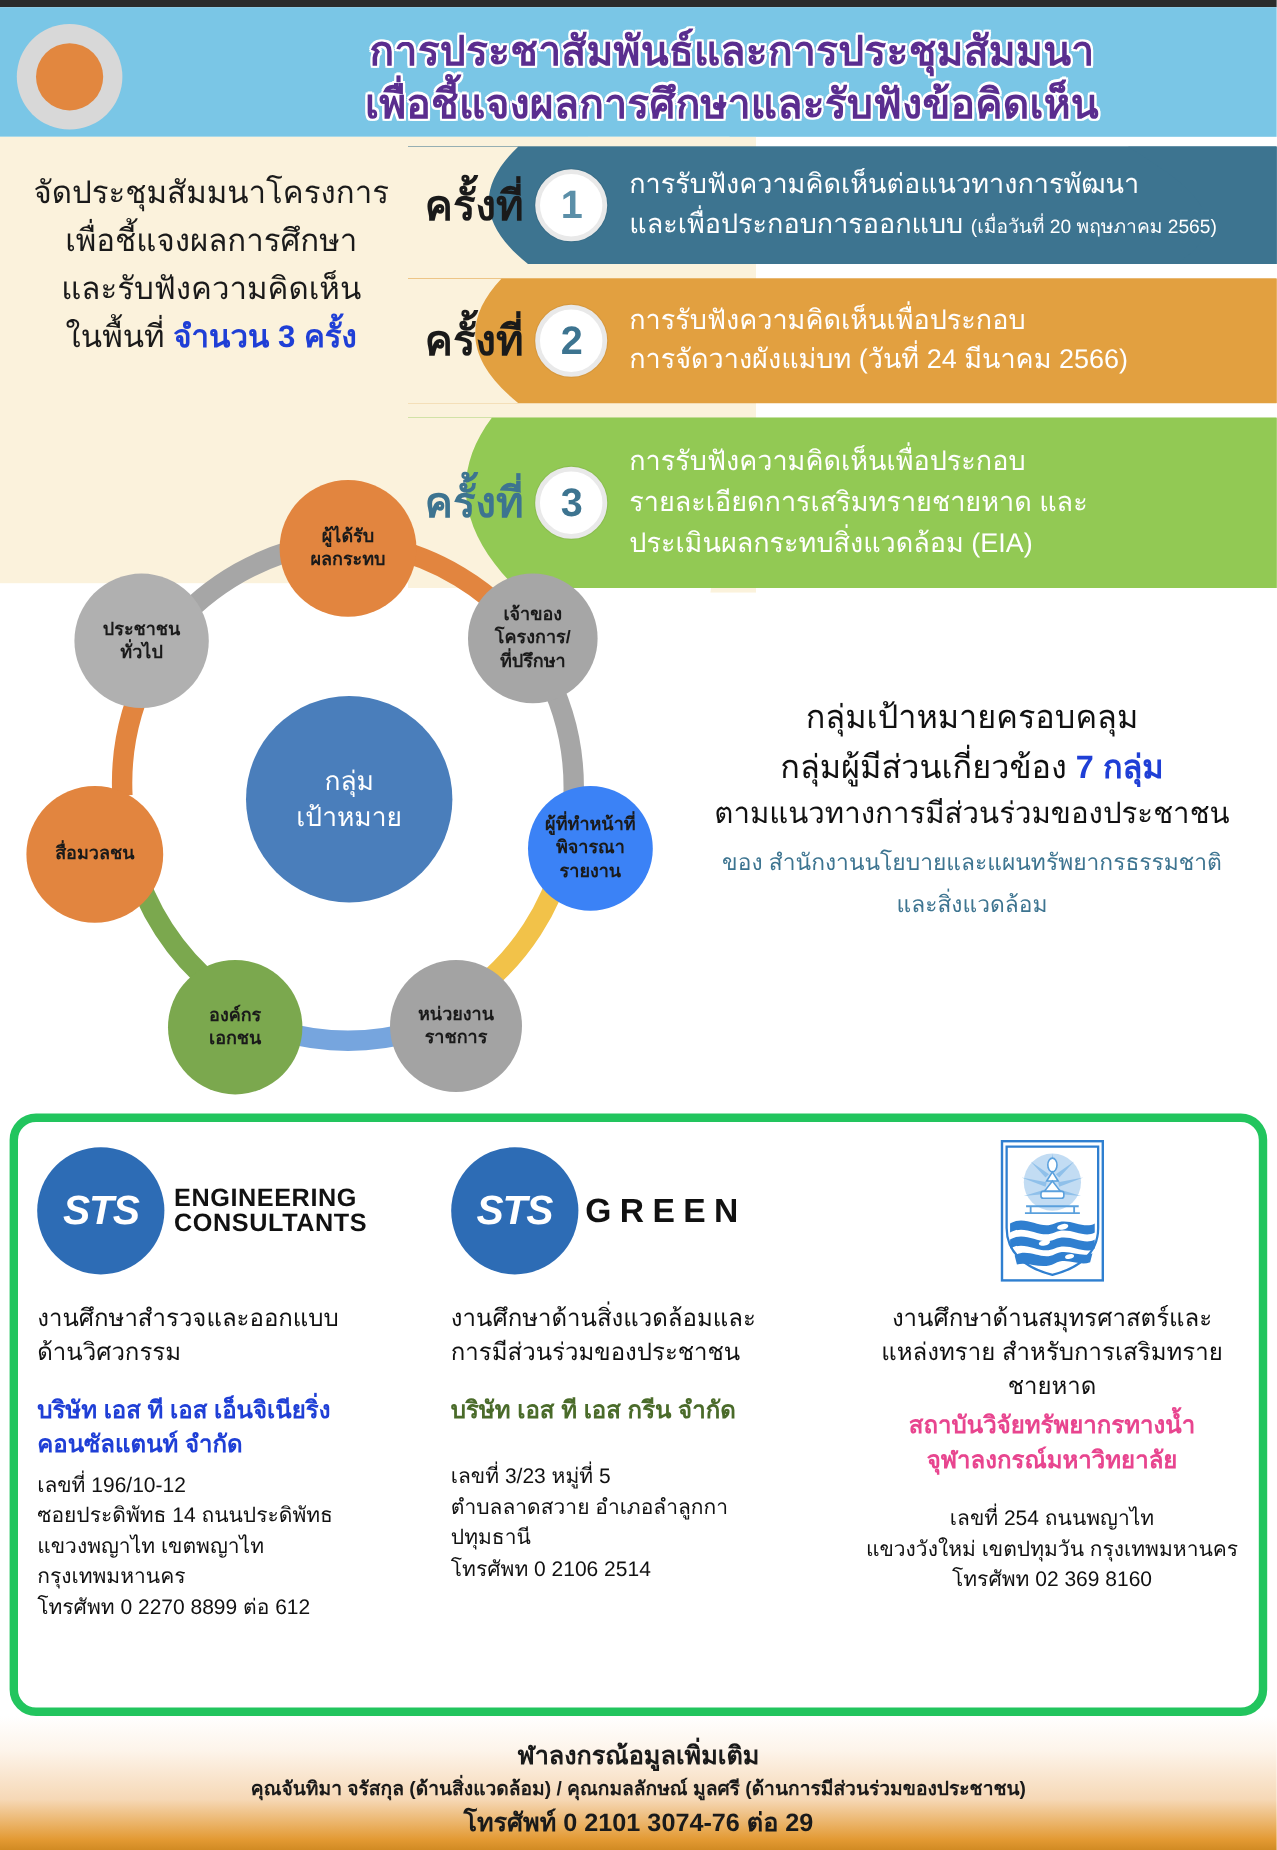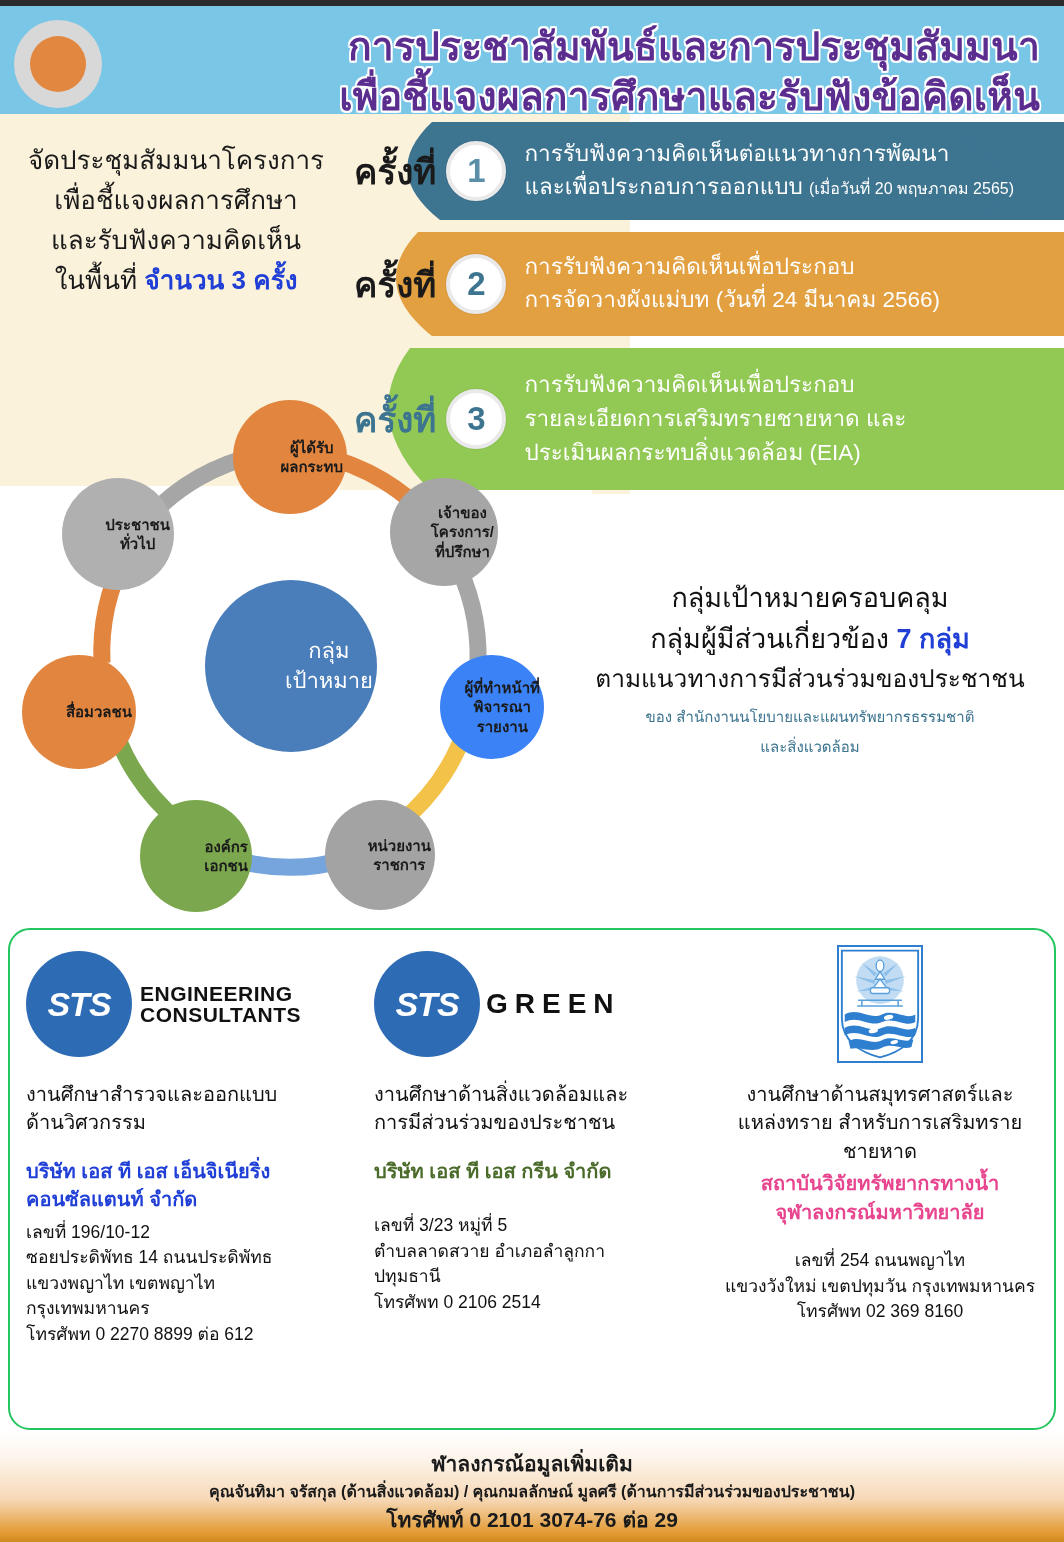--- a/index.html
+++ b/index.html
@@ -11,22 +11,22 @@
   #poster{position:absolute;inset:0;width:1064px;height:1542px;overflow:hidden;background:#ffffff;}
 
   
   .top-strip{position:absolute;left:0;top:0;width:1064px;height:6px;background:#2b2b2b;}
 
   
   .header{position:absolute;left:0;top:6px;width:1064px;height:108px;background:#7ac6e6;}
   .header-dot-outer{position:absolute;left:14px;top:14px;width:88px;height:88px;border-radius:50%;background:#d8d8d8;}
   .header-dot-inner{position:absolute;left:30px;top:30px;width:56px;height:56px;border-radius:50%;background:#e2873f;}
   .header-title{
-    position:absolute;left:180px;top:16px;width:860px;text-align:right;
-    color:#5a2d8f;font-size:39px;font-weight:bold;line-height:1.28;
+    position:absolute;left:180px;top:16px;width:860px;text-align:center;
+    color:#5a2d8f;font-size:34px;font-weight:bold;line-height:1.28;
     text-shadow:
       -1.6px -1.6px 0 #fff, 1.6px -1.6px 0 #fff,
       -1.6px 1.6px 0 #fff, 1.6px 1.6px 0 #fff,
       0 -1.8px 0 #fff, 0 1.8px 0 #fff, -1.8px 0 0 #fff, 1.8px 0 0 #fff;
     letter-spacing:.2px;
   }
   .header-title div{white-space:nowrap;}
 
   
   .cream{position:absolute;left:0;top:114px;width:608px;height:372px;background:#fbf2dc;}
@@ -70,37 +70,37 @@
 
   #round3{left:340px;top:348px;width:724px;height:142px;}
   #round3 .round-bar{background:#92c954;}
   #round3 .round-label{color:#3d7490;}
   #round3 .round-badge{color:#3d7490;}
   #round3 .round-text{line-height:1.5;}
 
   
   .diagram{position:absolute;left:0;top:395px;width:575px;height:520px;}
   .node{
-    position:absolute;border-radius:50%;display:flex;align-items:center;justify-content:flex-end;
+    position:absolute;border-radius:50%;display:flex;align-items:center;justify-content:center;
     text-align:center;font-size:15px;line-height:1.28;color:#1a1a1a;font-weight:bold;
     box-sizing:border-box;padding:4px;
   }
   .node.center{font-size:22px;color:#ffffff;font-weight:normal;line-height:1.35;}
 
   
   .rightcopy{position:absolute;left:560px;top:578px;width:500px;text-align:center;color:#111;}
   .rc1{font-size:27px;line-height:1.5;}
   .rc1 b{color:#1f3fd6;}
   .rc2{font-size:24.5px;line-height:1.5;margin-top:2px;}
-  .rc3{font-size:15px;line-height:1.45;color:#3d7490;margin-top:8px;}
+  .rc3{font-size:19px;line-height:1.45;color:#3d7490;margin-top:8px;}
 
   
   .card{
     position:absolute;left:8px;top:928px;width:1048px;height:502px;
-    background:#fff;border:2px solid #22c55e;border-radius:22px;box-sizing:border-box;
+    background:#fff;border:7px solid #22c55e;border-radius:22px;box-sizing:border-box;
   }
   .cols{position:absolute;left:0;top:0;width:100%;height:100%;display:flex;}
   .col{flex:1;position:relative;padding:14px 16px 0 16px;box-sizing:border-box;}
 
   .logo-row{height:120px;display:flex;align-items:center;}
   .logo-row.center{justify-content:center;}
   .sts-circle{
     width:106px;height:106px;border-radius:50%;background:#2d6cb5;
     display:flex;align-items:center;justify-content:center;flex:none;
     position:relative;

